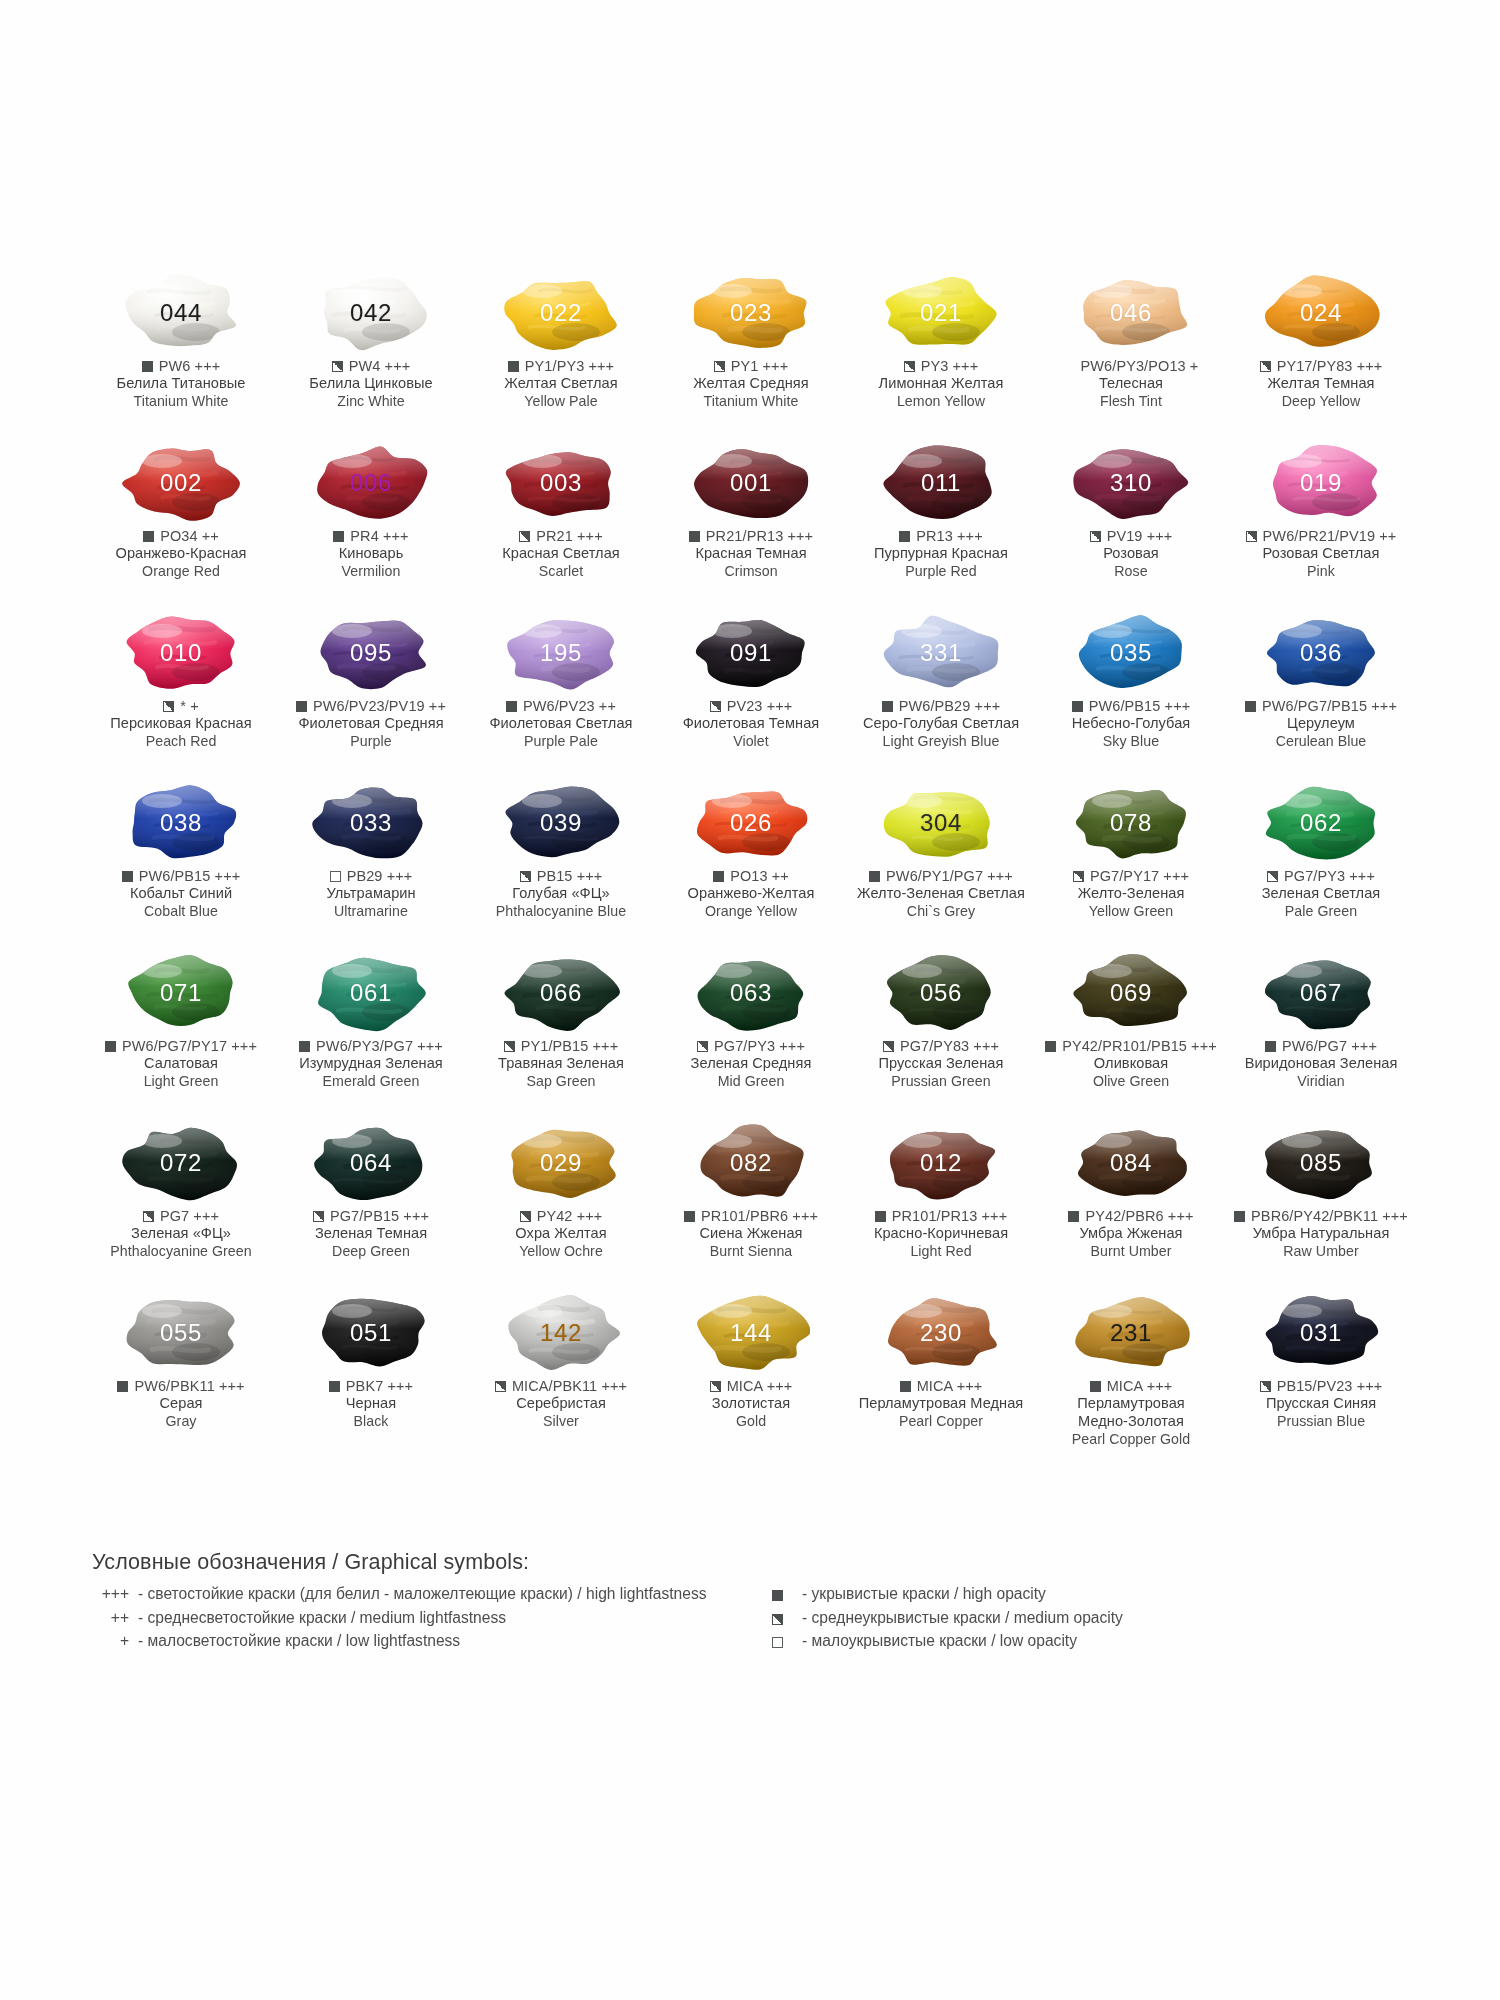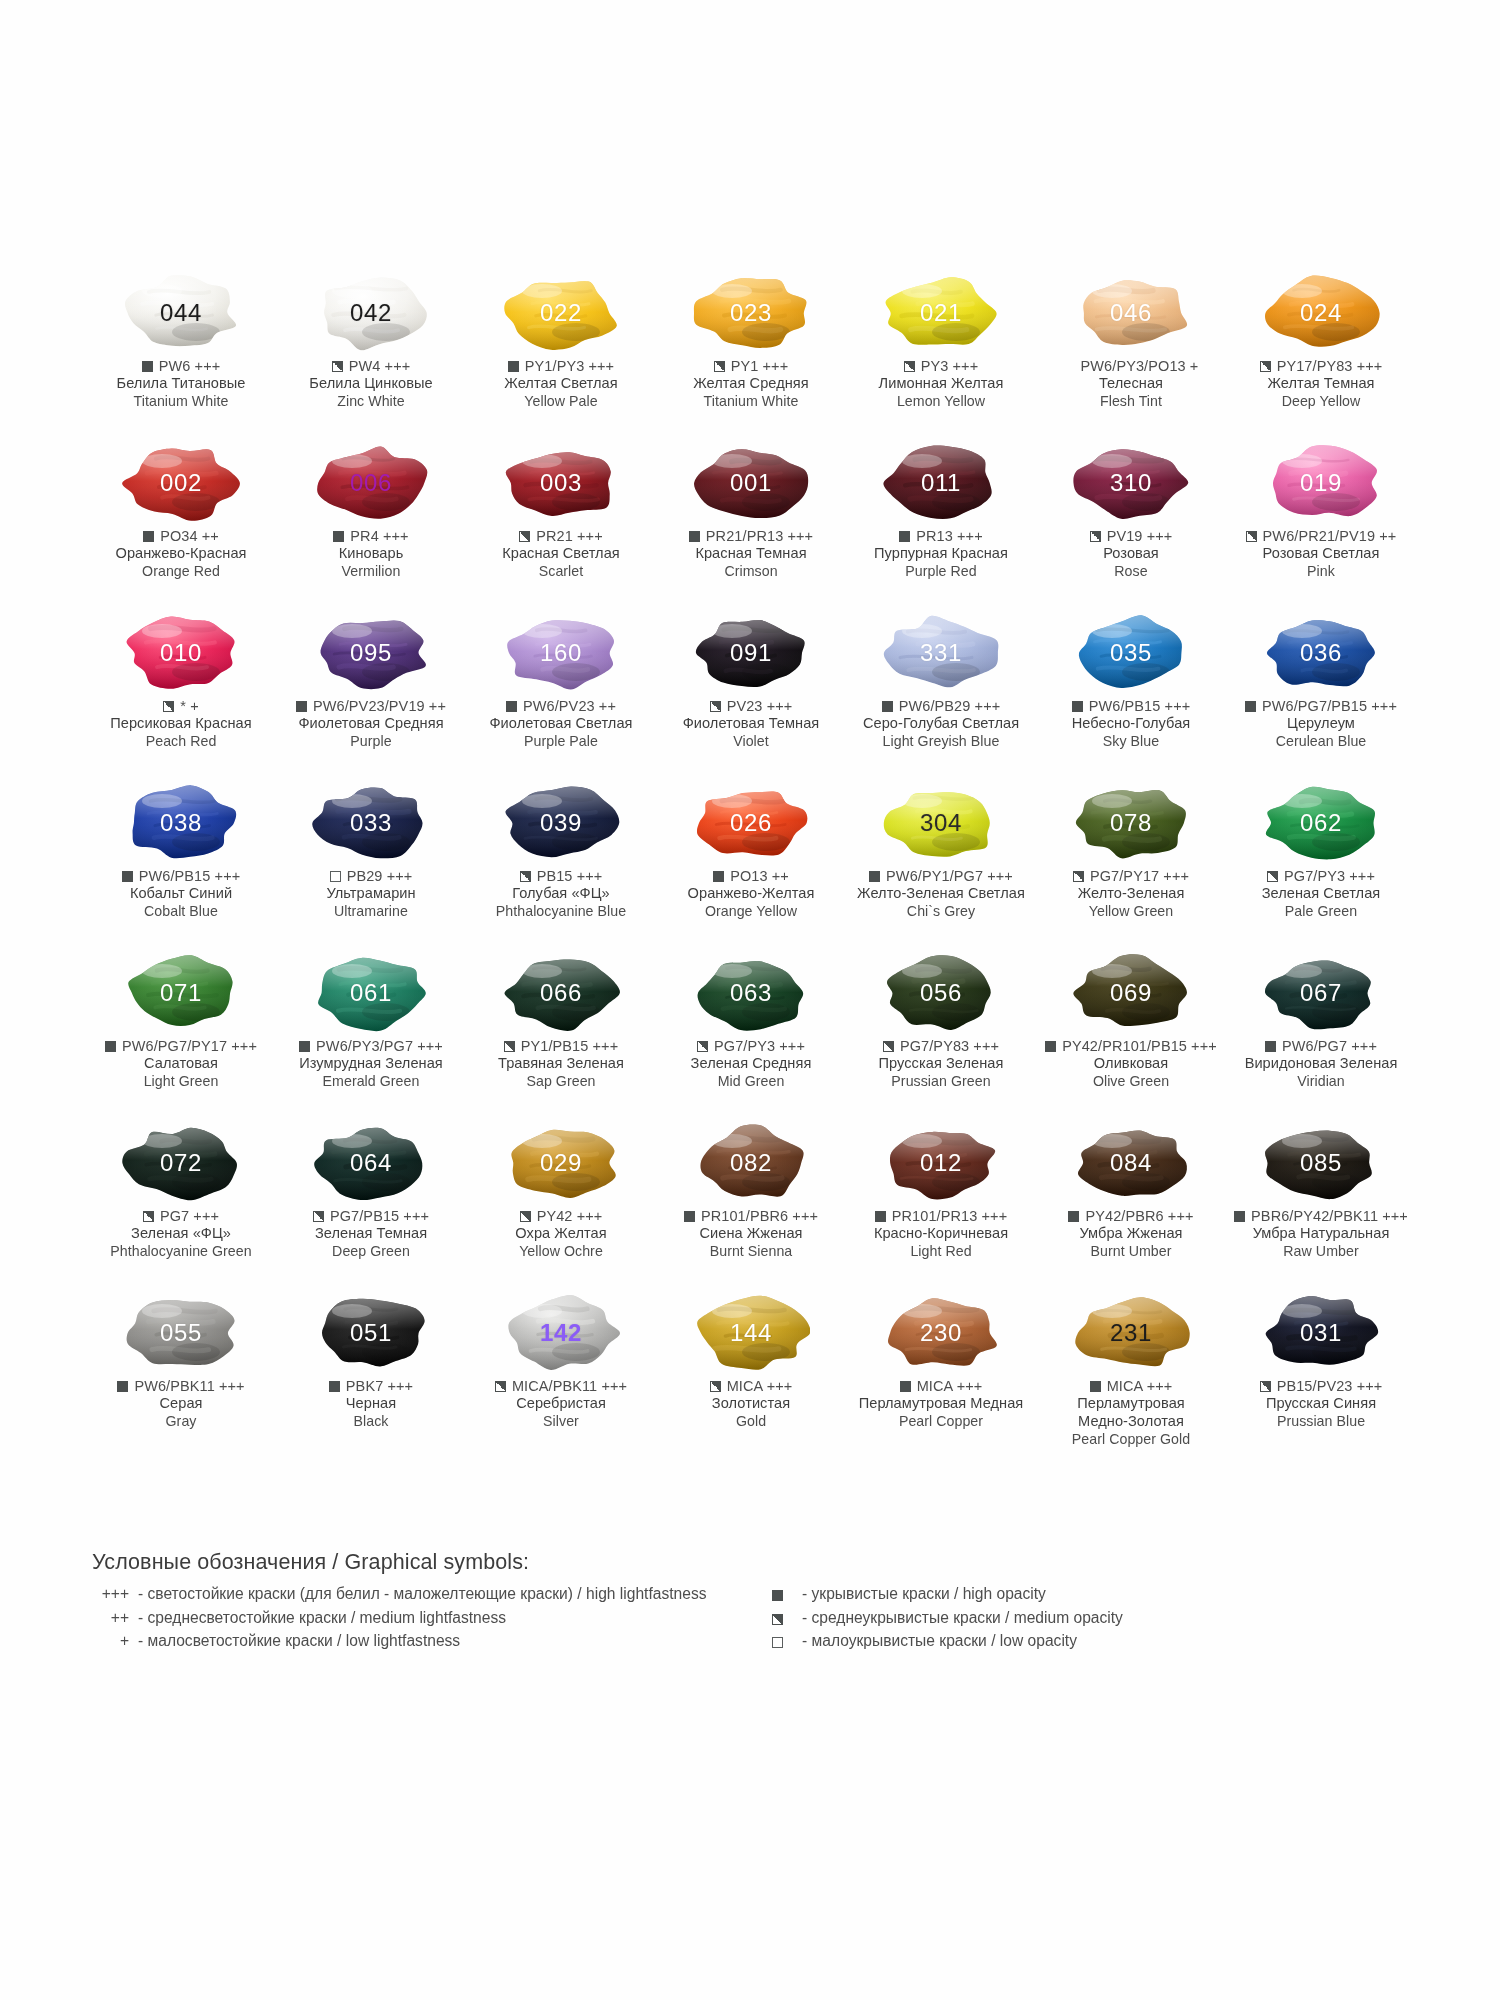--- a/index.html
+++ b/index.html
@@ -802,21 +802,21 @@
             <g clip-path="url(#c16)">
               <path d="M 34.7 16.3 C 49.4 11.3,69.0 21.3,83.7 16.3" fill="none" stroke="#8864b0" stroke-opacity="0.36" stroke-width="3.6" stroke-linecap="round"></path>
               <path d="M 34.7 30.5 C 50.6 25.5,71.8 35.5,87.7 30.5" fill="none" stroke="#c7aae5" stroke-opacity="0.27" stroke-width="3.3" stroke-linecap="round"></path>
               <path d="M 32.8 42.1 C 49.7 37.1,72.4 47.1,89.3 42.1" fill="none" stroke="#8864b0" stroke-opacity="0.28" stroke-width="2.8" stroke-linecap="round"></path>
               <path d="M 40.5 55.4 C 54.1 50.4,72.4 60.4,86.0 55.4" fill="none" stroke="#c7aae5" stroke-opacity="0.24" stroke-width="4.5" stroke-linecap="round"></path>
               <ellipse cx="40" cy="17" rx="20" ry="7" fill="#ffffff" fill-opacity="0.30"></ellipse>
               <ellipse cx="74" cy="58" rx="24" ry="9" fill="#000000" fill-opacity="0.13"></ellipse>
               <path d="M 107.7 39.0 C 107.5 43.1,112.2 47.6,110.8 51.2 C 109.4 54.9,103.5 58.1,99.1 60.8 C 94.7 63.5,89.5 65.1,84.4 67.5 C 79.4 70.0,74.6 75.3,68.9 75.5 C 63.3 75.8,56.5 70.7,50.7 69.0 C 44.9 67.3,40.4 66.6,34.3 65.3 C 28.2 64.1,17.7 64.2,14.3 61.5 C 10.8 58.7,14.7 52.5,13.5 48.7 C 12.3 45.0,8.2 42.5,7.0 39.0 C 5.8 35.5,4.0 30.9,6.4 27.8 C 8.8 24.6,16.9 22.7,21.4 20.1 C 25.9 17.5,28.9 14.2,33.6 12.0 C 38.4 9.7,44.3 7.4,50.0 6.6 C 55.7 5.7,61.9 6.3,67.8 6.8 C 73.6 7.3,79.5 8.0,85.3 9.4 C 91.1 10.9,98.2 12.4,102.6 15.3 C 107.0 18.1,111.1 22.6,111.9 26.5 C 112.7 30.5,107.9 34.9,107.7 39.0 Z" fill="url(#h16)"></path>
             </g>
           </svg>
-          <span class="num" style="color: rgb(255, 255, 255);">160</span>
+          <span class="num" style="color: rgb(255, 255, 255);">195</span>
         </div>
         <div class="labels">
           <div class="pigline">
             <span class="op high"></span>
             <span>PW6/PV23 ++</span>
           </div>
           <div class="ru" style="white-space: pre-line;">Фиолетовая Светлая</div>
           <div class="en">Purple Pale</div>
         </div>
       </div>
@@ -1922,21 +1922,21 @@
             <g clip-path="url(#c44)">
               <path d="M 38.4 14.7 C 52.4 9.7,71.1 19.7,85.2 14.7" fill="none" stroke="#8e8e8c" stroke-opacity="0.35" stroke-width="4.9" stroke-linecap="round"></path>
               <path d="M 36.2 27.3 C 52.6 22.3,74.3 32.3,90.7 27.3" fill="none" stroke="#e6e6e4" stroke-opacity="0.40" stroke-width="4.8" stroke-linecap="round"></path>
               <path d="M 35.8 40.6 C 52.1 35.6,73.9 45.6,90.2 40.6" fill="none" stroke="#8e8e8c" stroke-opacity="0.33" stroke-width="3.1" stroke-linecap="round"></path>
               <path d="M 28.4 56.9 C 45.6 51.9,68.5 61.9,85.7 56.9" fill="none" stroke="#e6e6e4" stroke-opacity="0.26" stroke-width="3.6" stroke-linecap="round"></path>
               <ellipse cx="40" cy="17" rx="20" ry="7" fill="#ffffff" fill-opacity="0.30"></ellipse>
               <ellipse cx="74" cy="58" rx="24" ry="9" fill="#000000" fill-opacity="0.13"></ellipse>
               <path d="M 118.0 39.0 C 118.1 42.7,109.5 46.5,106.3 50.2 C 103.2 53.8,102.4 57.5,99.0 60.8 C 95.7 64.0,91.6 68.1,86.3 69.6 C 81.0 71.1,73.6 68.7,67.4 69.7 C 61.1 70.8,54.7 76.2,48.8 75.9 C 42.9 75.5,37.3 70.3,32.2 67.6 C 27.1 64.9,21.3 62.6,18.4 59.4 C 15.5 56.2,16.5 51.9,14.7 48.5 C 12.9 45.1,8.8 42.4,7.7 39.0 C 6.5 35.6,5.5 31.3,7.6 28.0 C 9.6 24.7,15.4 21.9,19.9 19.4 C 24.4 16.8,29.5 15.1,34.5 12.8 C 39.4 10.5,43.9 7.5,49.7 5.6 C 55.5 3.6,63.3 0.7,69.3 1.3 C 75.3 1.8,80.4 6.5,85.7 9.0 C 91.0 11.5,97.6 13.1,100.9 16.2 C 104.2 19.4,102.8 24.2,105.6 28.0 C 108.5 31.8,117.8 35.3,118.0 39.0 Z" fill="url(#h44)"></path>
             </g>
           </svg>
-          <span class="num" style="color: #8b5cf6; font-weight: bold;">142</span>
+          <span class="num" style="color: #a16207;">142</span>
         </div>
         <div class="labels">
           <div class="pigline">
             <span class="op med"></span>
             <span>MICA/PBK11 +++</span>
           </div>
           <div class="ru" style="white-space: pre-line;">Серебристая</div>
           <div class="en">Silver</div>
         </div>
       </div>

